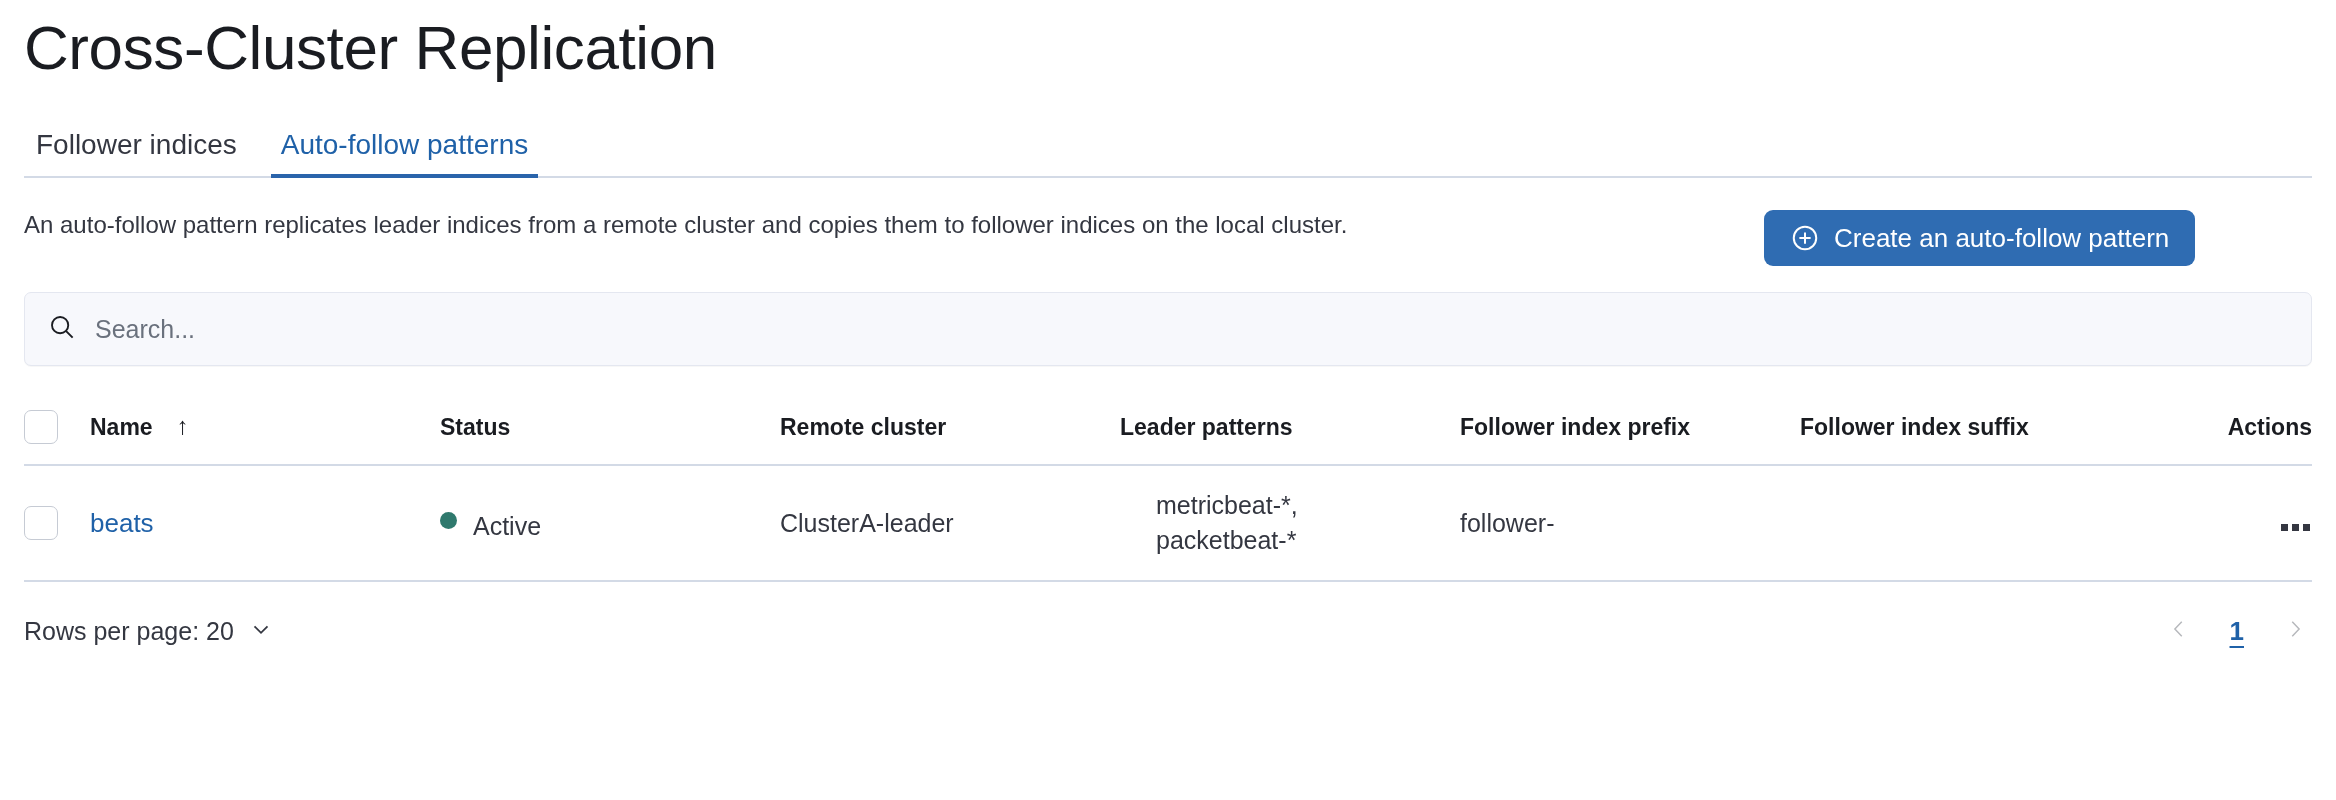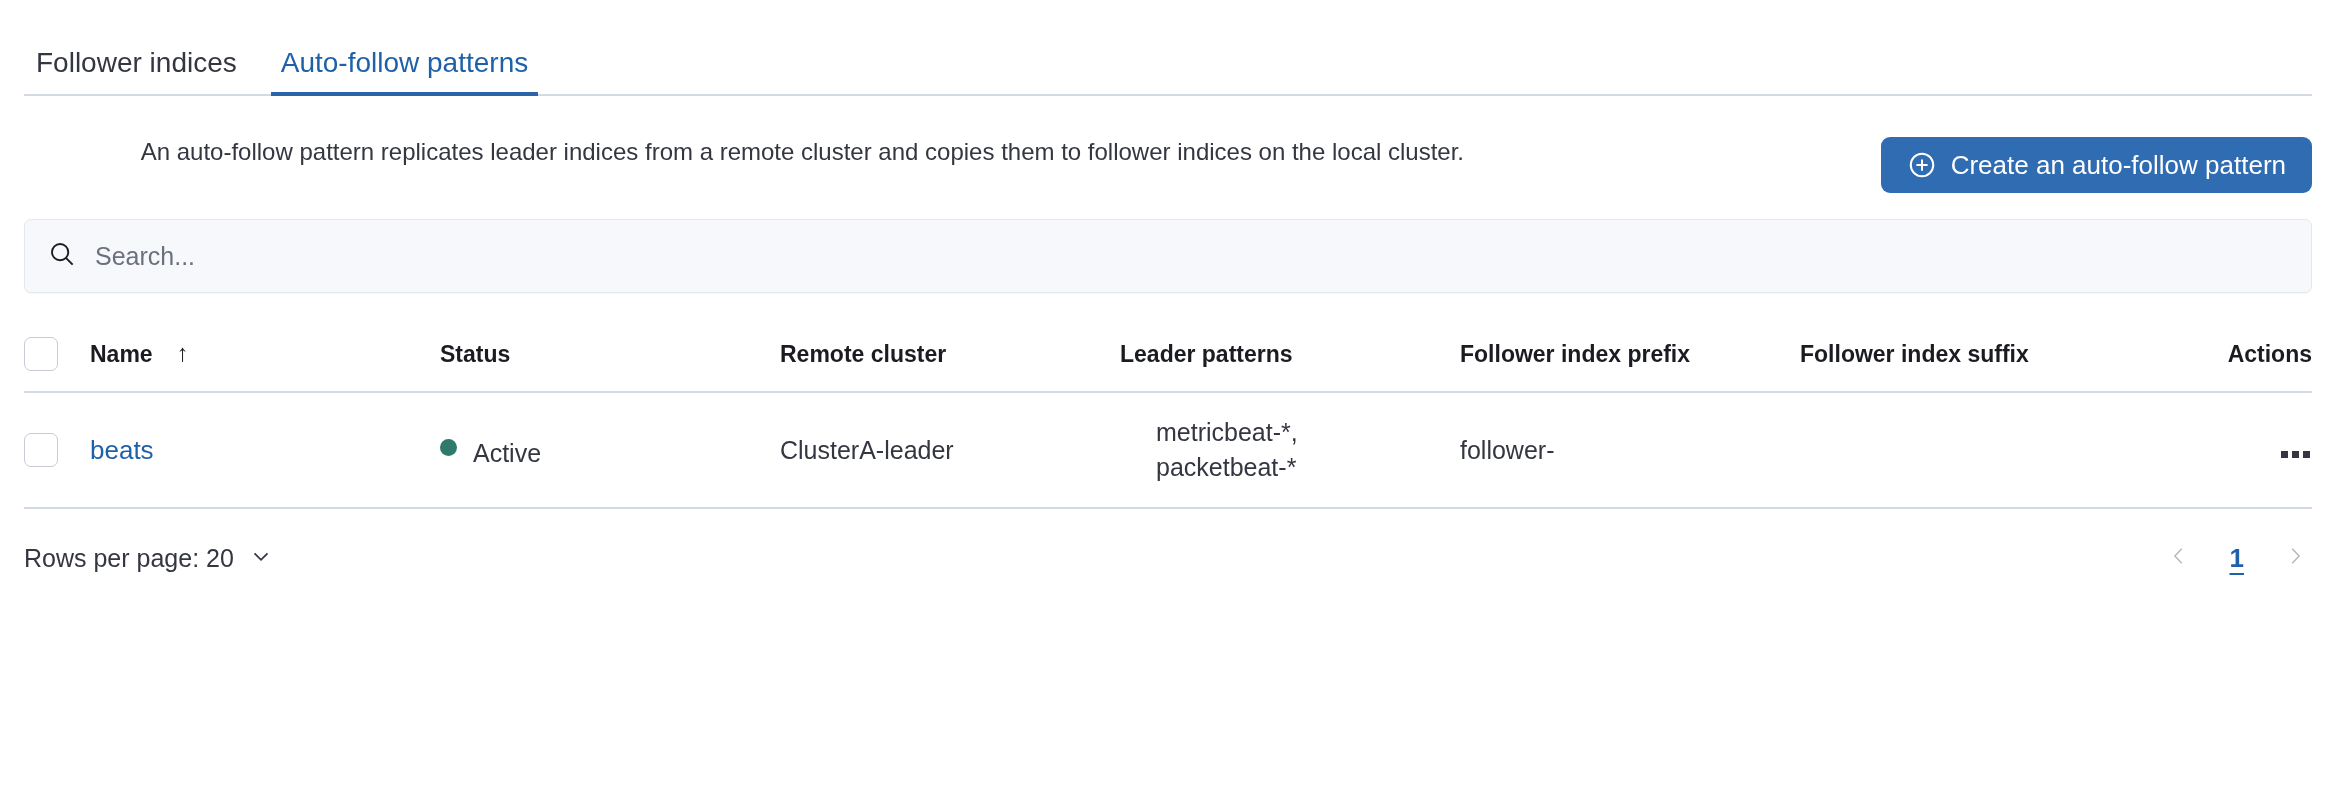--- a/index.html
+++ b/index.html
@@ -74,22 +74,22 @@
     bottom: 0;
     height: 4px;
     background: #2a64ab;
     z-index: 2;
   }
 
   
   .desc-row {
     display: flex;
     align-items: flex-start;
-    justify-content: flex-end;
-    margin-top: 39px;
+    justify-content: flex-start;
+    margin-top: 30px;
     gap: 40px;
   }
   .desc-text {
     font-size: 24px;
     line-height: 1.45;
     color: #343741;
     max-width: 1700px;
     flex: 1 1 auto;
   }
   .create-btn {
@@ -256,20 +256,21 @@
     text-underline-offset: 6px;
     cursor: pointer;
     padding: 0 8px;
   }
 </style>
 </head>
 <body>
 
 <div class="page">
 
+  <h1 class="page-title">Cross-Cluster Replication</h1>
 
   <div class="tabs">
     <button class="tab">
       <span>Follower indices</span>
     </button>
     <button class="tab active">
       <span>Auto-follow patterns</span>
     </button>
   </div>
 

